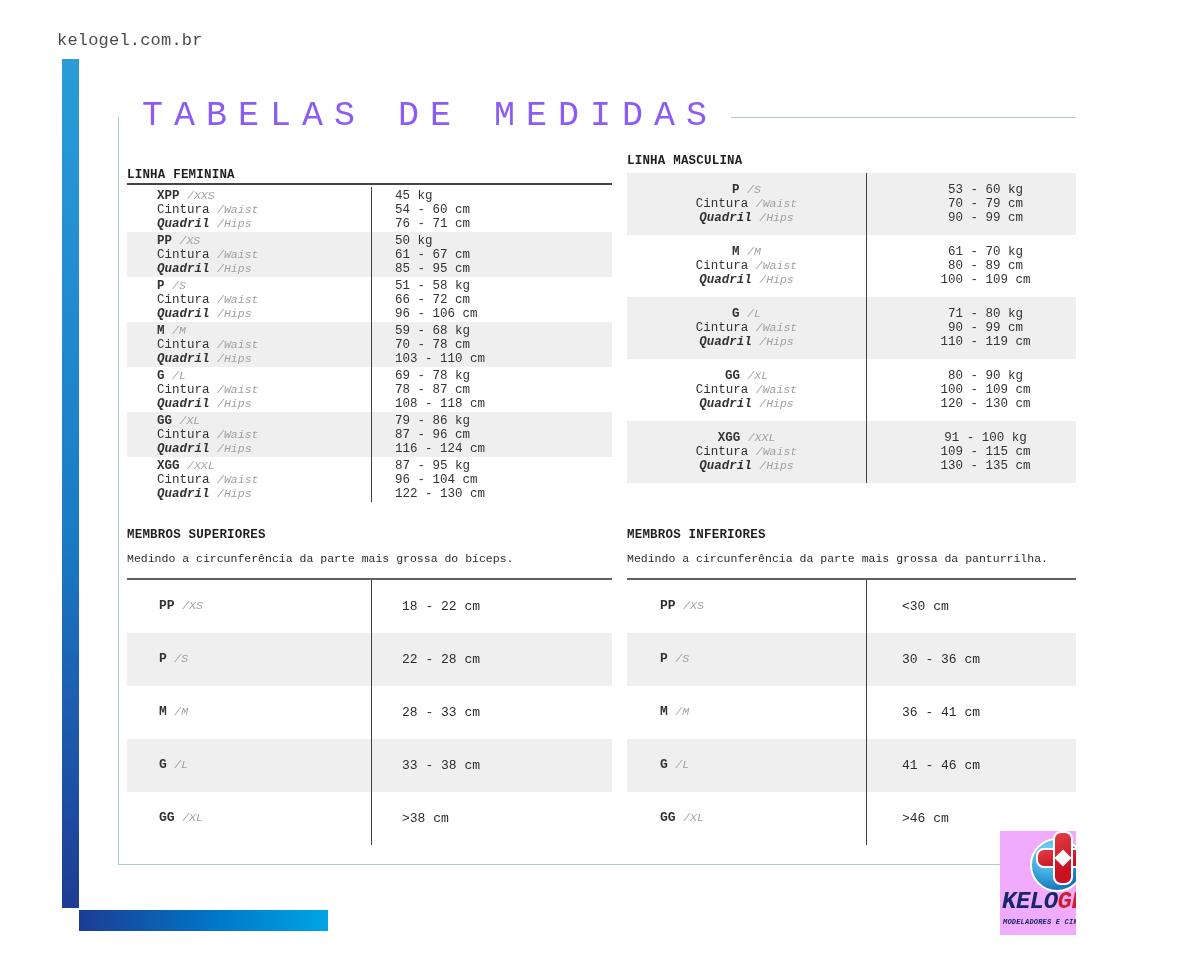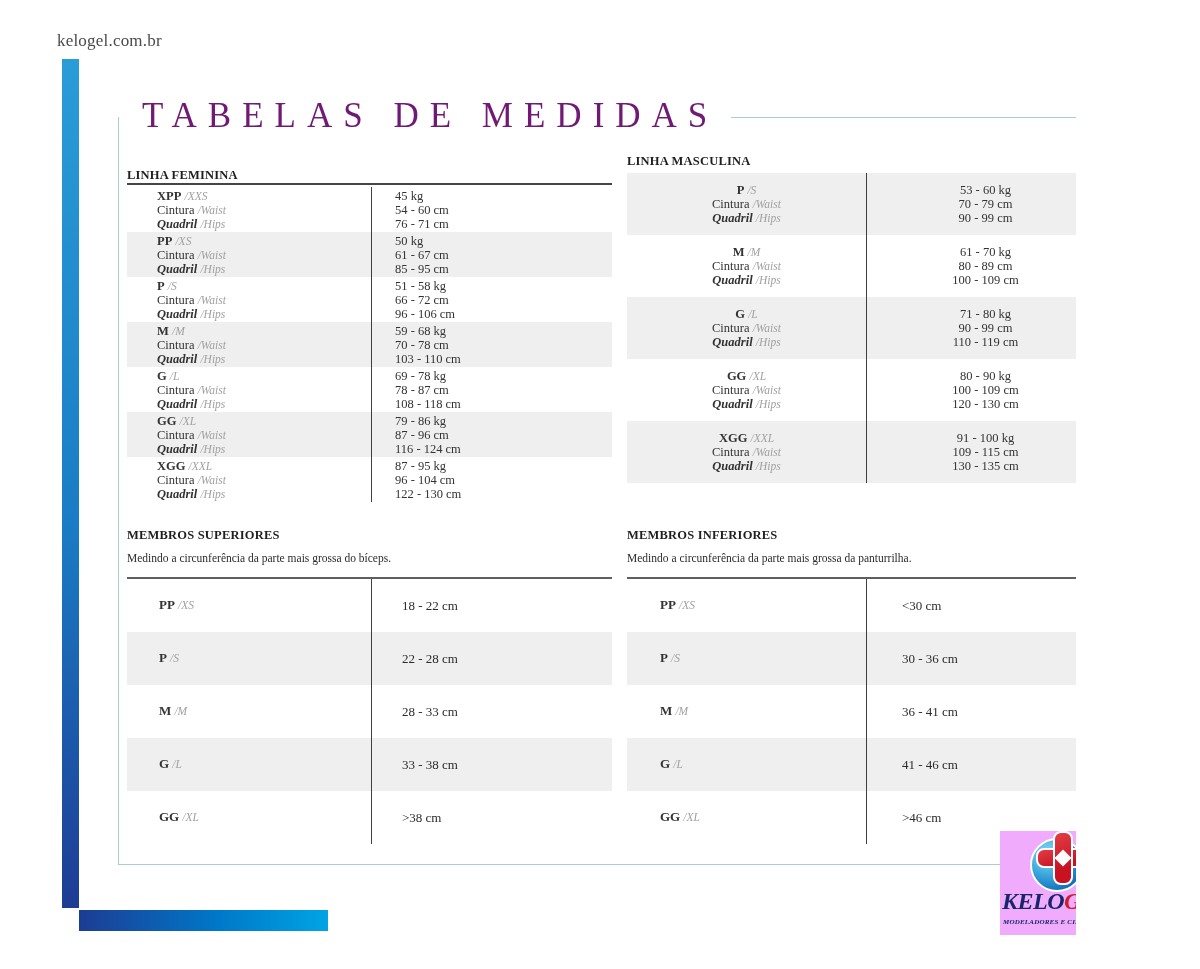--- a/index.html
+++ b/index.html
@@ -1,40 +1,40 @@
 <!DOCTYPE html>
 <html><head>
 <meta charset="utf-8">
 <style>
   * { margin:0; padding:0; box-sizing:border-box; }
   html,body { background:#ffffff; }
   #page {
     position:relative; width:1076px; height:969px; background:#ffffff;
-    font-family:Liberation Serif, serif; overflow:hidden;
+    font-family:Liberation Mono, monospace; overflow:hidden;
   }
   .site-url {
     position:absolute; left:57px; top:31px;
     font-size:17px; color:#4a4a4a; letter-spacing:0.2px;
   }
   .left-bar {
     position:absolute; left:62px; top:59px; width:17px; height:849px;
     background:linear-gradient(180deg,#2a9cd8 0%,#1a7cc4 55%,#1e3c94 100%);
   }
   .bottom-bar {
     position:absolute; left:79px; top:910px; width:249px; height:21px;
     background:linear-gradient(90deg,#1d3c93 0%,#0077c8 55%,#00a4e4 100%);
   }
   .frame {
     position:absolute; left:118px; top:117px; width:1023px; height:748px;
     border-left:1px solid #abcecd; border-right:1px solid #abcecd; border-bottom:1px solid #abcecd;
   }
   .frame-top { position:absolute; left:731px; top:117px; width:410px; height:1px; background:#abcecd; }
   .page-title {
     position:absolute; left:142px; top:96px;
-    font-size:35px; font-weight:300; color:#701a75; letter-spacing:11px; white-space:nowrap;
+    font-size:35px; font-weight:300; color:#8b5cf6; letter-spacing:11px; white-space:nowrap;
   }
 
   
   .ttable { position:absolute; width:485px; }
   #table-feminina { left:127px; top:168px; }
   #table-masculina { left:627px; top:154px; }
   .ttable h2, .btable h2 {
     font-size:12.5px; font-weight:bold; color:#1f1f1f; letter-spacing:0.2px; height:17px;
   }
   #table-feminina h2 { border-bottom:2px solid #454545; }

